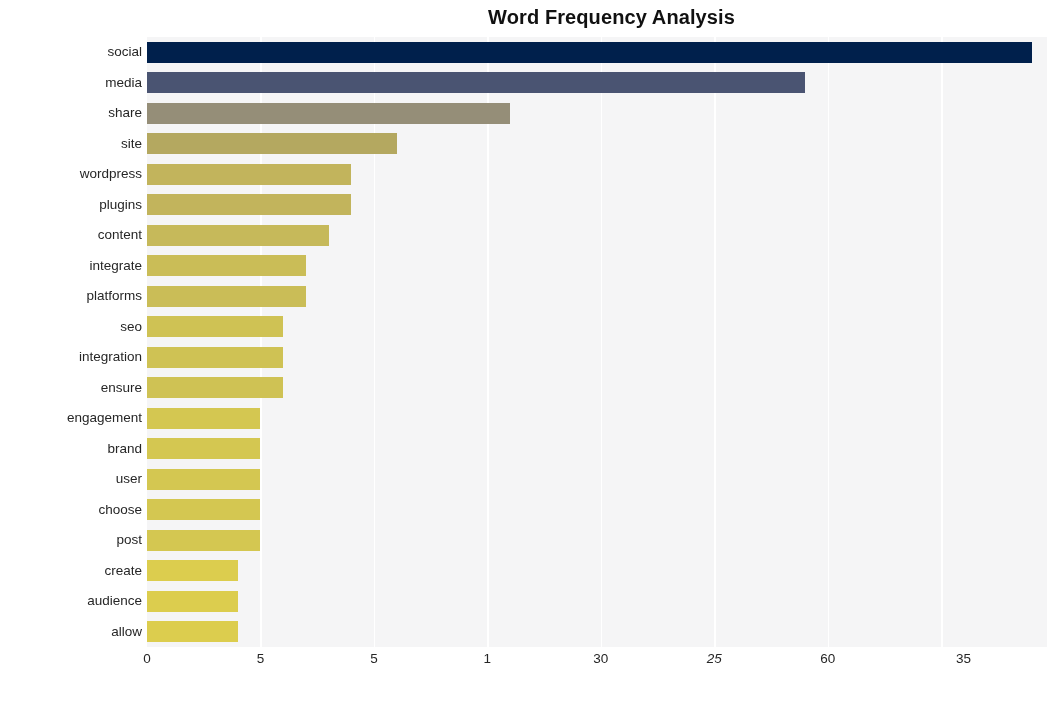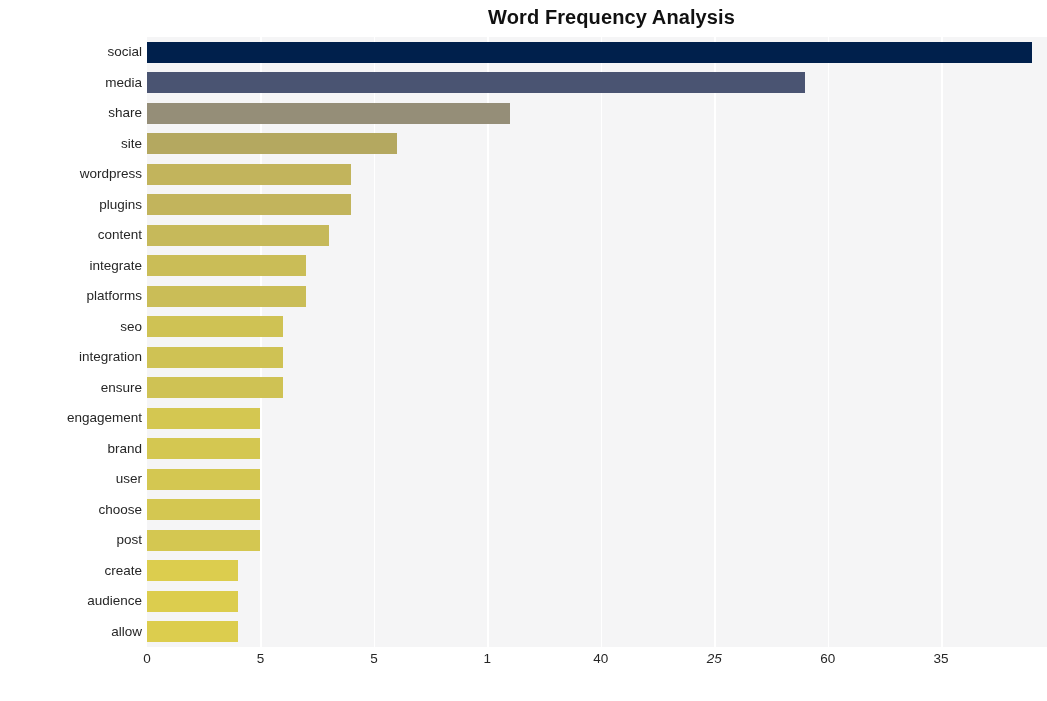--- a/index.html
+++ b/index.html
@@ -160,21 +160,21 @@
       <div class="y-tick-label" style="top: 533.25px;">post</div>
       <div class="y-tick-label" style="top: 563.75px;">create</div>
       <div class="y-tick-label" style="top: 594.25px;">audience</div>
       <div class="y-tick-label" style="top: 624.75px;">allow</div>
     </div>
   <div id="x-tick-labels">
       <div class="x-tick-label" style="left: 107px;">0</div>
       <div class="x-tick-label" style="left: 220.447px;">5</div>
       <div class="x-tick-label" style="left: 333.895px;">5</div>
       <div class="x-tick-label" style="left: 447.342px;">1</div>
-      <div class="x-tick-label" style="left: 560.79px;">40</div>
+      <div class="x-tick-label" style="left: 560.79px;">30</div>
       <div class="x-tick-label" style="left: 674.237px; font-style: italic;">25</div>
       <div class="x-tick-label" style="left: 787.685px;">60</div>
-      <div class="x-tick-label" style="left: 901.132px;">35</div>
+      <div class="x-tick-label" style="left: 901.132px; text-align: right;">35</div>
       <div class="x-tick-label" style="left: 1014.58px;">20</div>
     </div>
 
 
 </div>
 
 </body></html>

